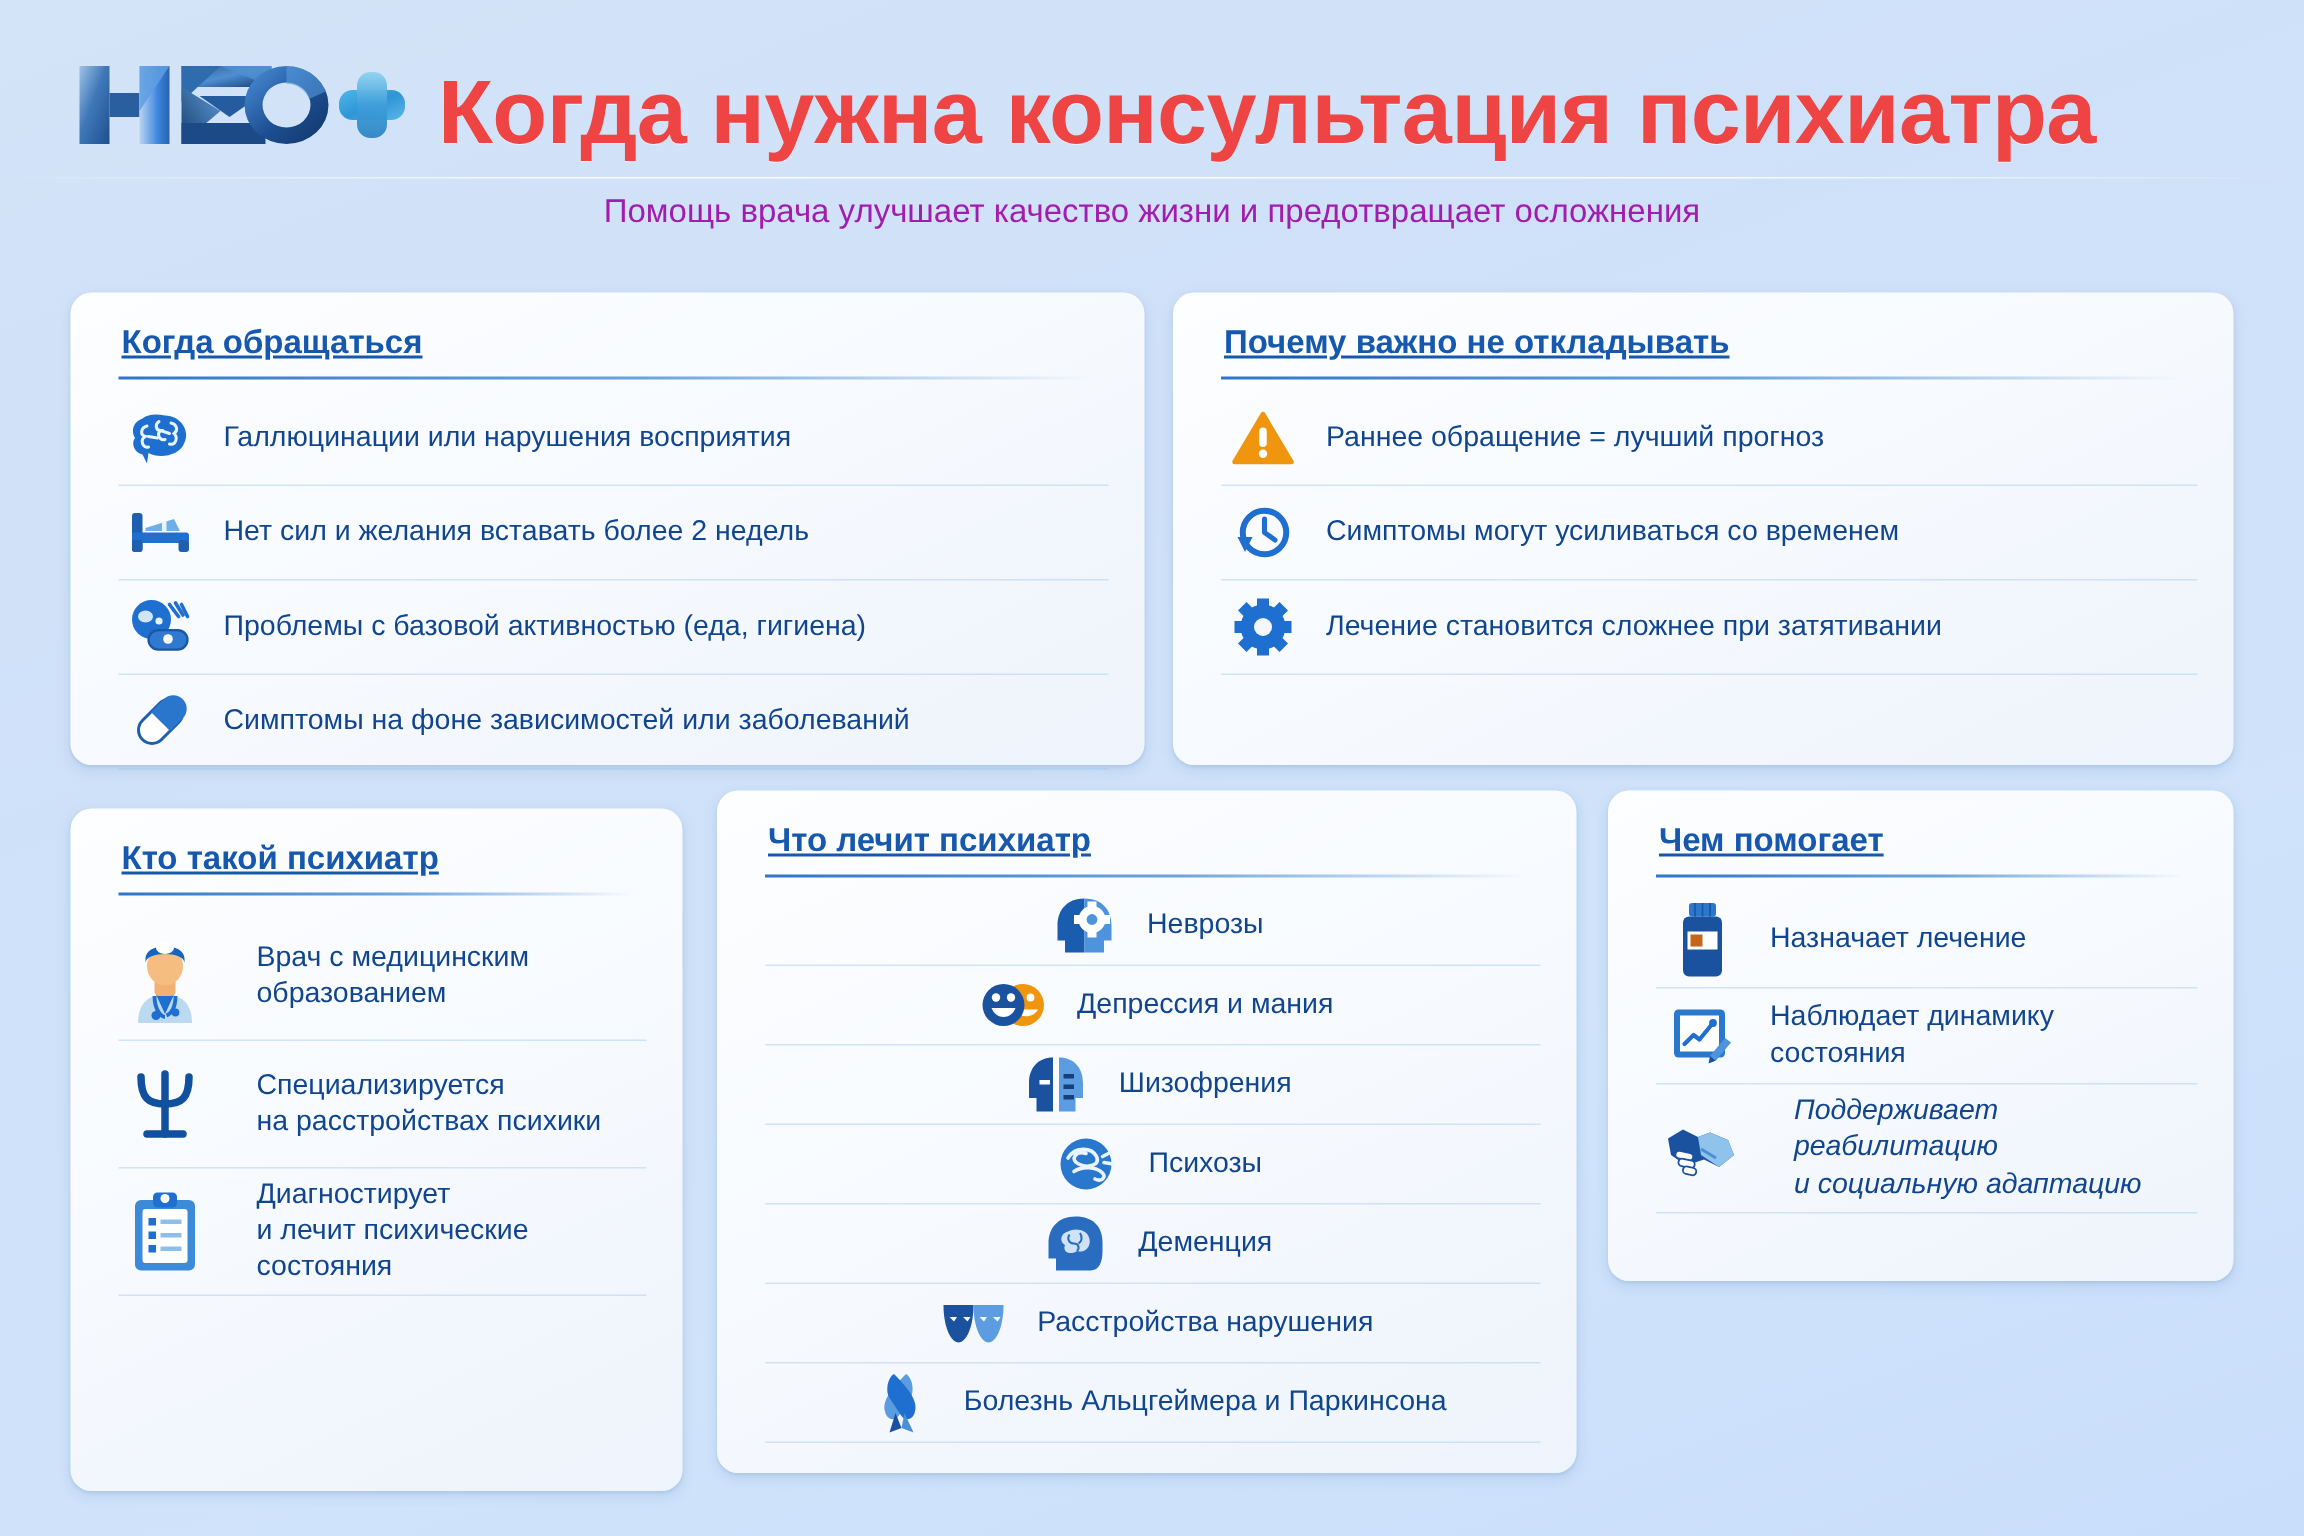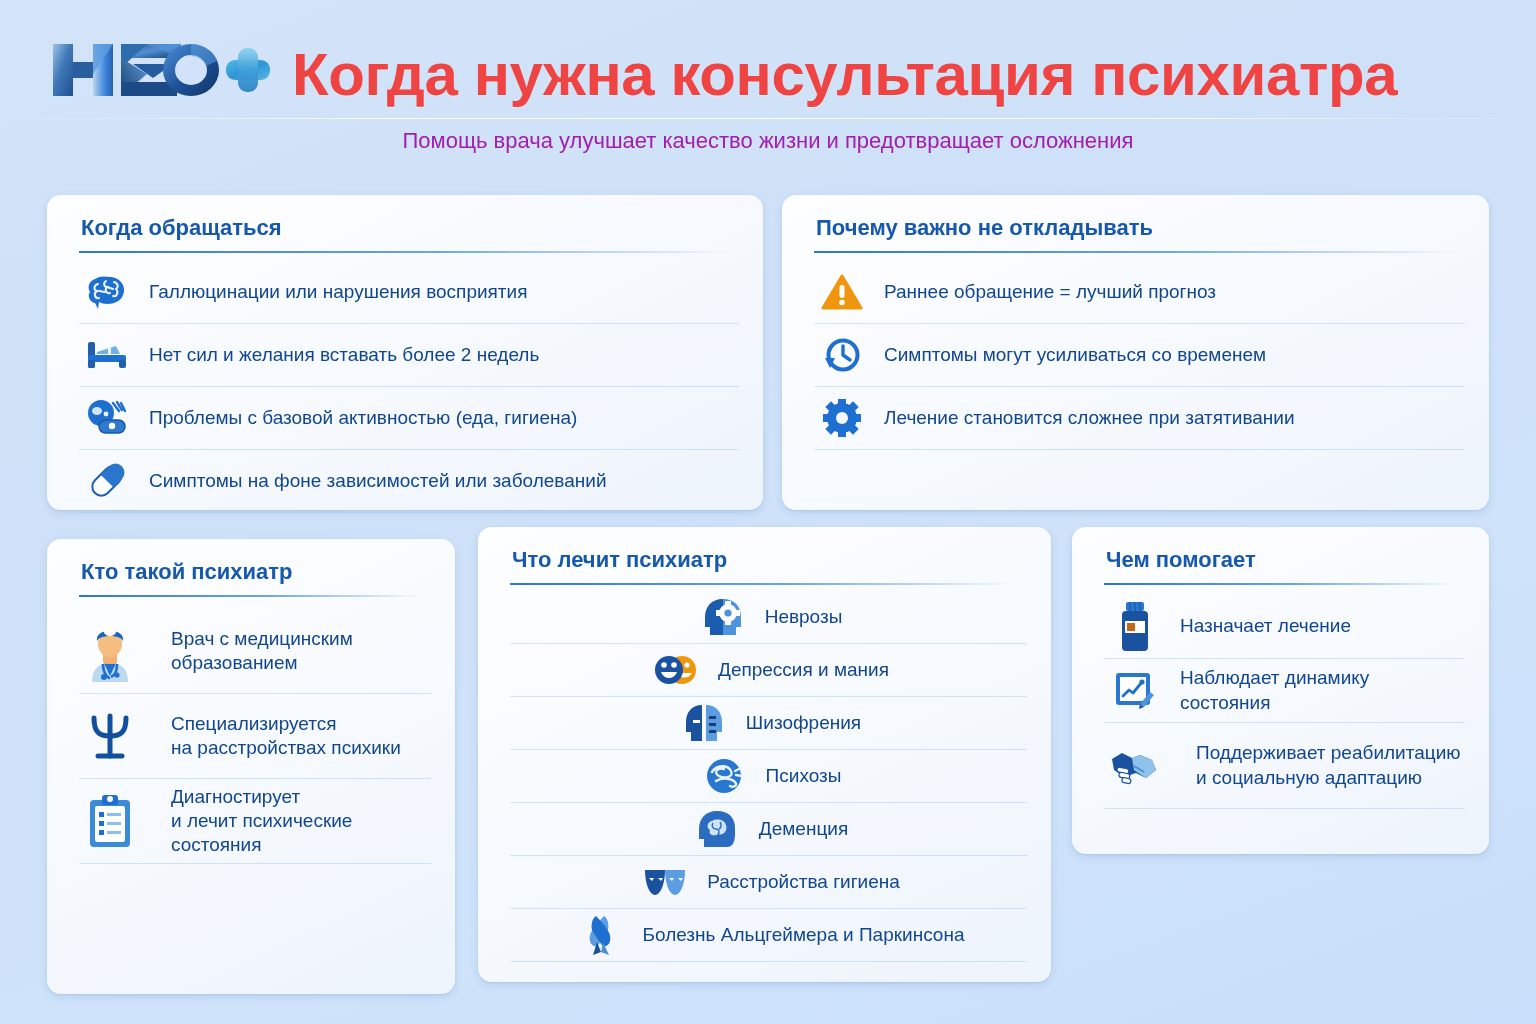--- a/index.html
+++ b/index.html
@@ -42,20 +42,21 @@
     position:absolute;
     background:linear-gradient(155deg,#fdfeff 0%,#f7fafe 45%,#eef4fc 100%);
     border-radius:14px;
     box-shadow:0 3px 9px rgba(40,90,160,.13), 0 1px 2px rgba(40,90,160,.10);
     box-sizing:border-box;
   }
   .card-title{
     position:absolute;left:34px;top:20px;
     font-size:22px;font-weight:bold;color:#1558ad;
     white-space:nowrap;
+    text-decoration:underline;
   }
   .card-rule{
     position:absolute;left:32px;top:56px;height:2px;
     background:linear-gradient(to right,#2f76c9 0%,#6fa5dd 55%,rgba(160,200,240,0) 100%);
   }
   .items{position:absolute;left:32px;top:66px;right:24px;}
 
   .item{
     display:flex;align-items:center;
     border-bottom:1px solid rgba(150,195,235,.40);
@@ -87,21 +88,21 @@
   #card-when   .item{height:63px;}
   #card-when   .ic{width:56px;}
   #card-why    .item{height:63px;}
   #card-why    .ic{width:56px;}
   #card-who    .item{height:85px;}
   #card-who    .ic{width:62px;}
   #card-treats .item{height:53px;justify-content:center;}
   #card-treats .ic{width:56px;}
   #card-helps  .item{height:64px;}
   #card-helps  .ic{width:62px;}
-  #card-helps  .item.tall{height:86px;}
+  #card-helps  .item.tall{height:86px;font-style:italic;}
 
   #card-who .items{top:70px;}
   #card-treats .items{top:64px;}
   #card-helps .items{top:68px;}
 
   svg{overflow:visible;}
 </style>
 </head>
 <body>
 
@@ -457,21 +458,21 @@
       <span class="ic">
         <svg width="46" height="34" viewBox="0 0 46 34">
           <path d="M3,5 L23,5 C23,20 18,30 13,30 C8,30 3,20 3,5 Z" fill="#1a52a0"></path>
           <path d="M7,13 L12,13 L10,16 Z" fill="#ffffff"></path>
           <path d="M16,13 L21,13 L19,16 Z" fill="#ffffff"></path>
           <path d="M23,5 L43,5 C43,20 38,30 33,30 C28,30 23,20 23,5 Z" fill="#5c9ce0"></path>
           <path d="M27,13 L32,13 L30,16 Z" fill="#ffffff"></path>
           <path d="M36,13 L41,13 L39,16 Z" fill="#ffffff"></path>
         </svg>
       </span>
-      <span class="tx">Расстройства гигиена</span>
+      <span class="tx">Расстройства нарушения</span>
     </div>
 
     <div class="item">
       <span class="ic">
         <svg width="42" height="46" viewBox="0 0 42 46">
           <path d="M24,4 C14,14 8,22 10,29 C11,34 16,36 19,32 L27,20 C30,15 28,6 24,4 Z" fill="#5c9ce0"></path>
           <path d="M16,4 C26,14 32,22 30,29 C29,34 24,36 21,32 L13,20 C10,15 12,6 16,4 Z" fill="#1f6fd0"></path>
           <path d="M17,30 L13,43 L21,40 Z" fill="#1a52a0"></path>
           <path d="M23,30 L29,43 L21,40 Z" fill="#4b8fd6"></path>
         </svg>

